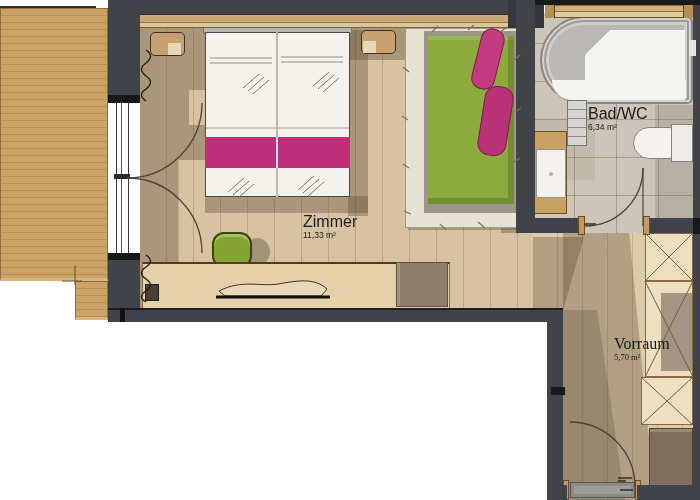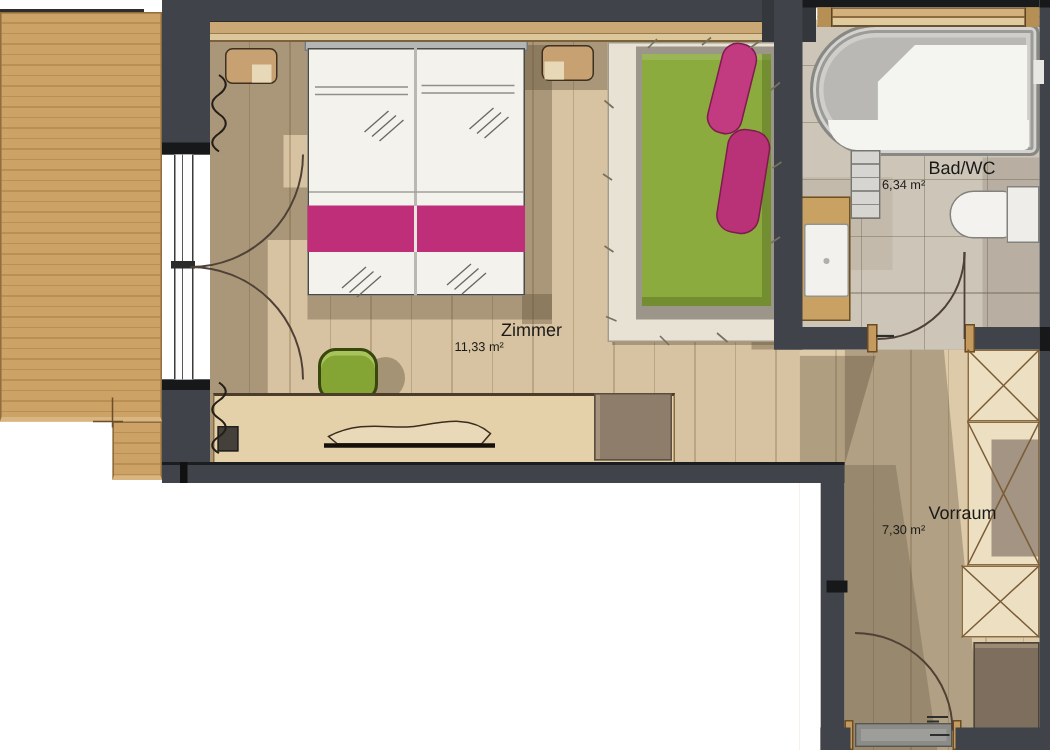--- a/index.html
+++ b/index.html
@@ -14,21 +14,21 @@
     background-image:repeating-linear-gradient(90deg,rgba(0,0,0,0) 0 24px,rgba(122,96,60,.26) 24px 25px);}
   .deck{background:#c89c63;
     background-image:repeating-linear-gradient(to bottom,#cda267 0 6px,#b98f52 6px 7px);
     border:1px solid #8f6d3f;}
   .tiles{background:#cdc5b8;
     background-image:
       repeating-linear-gradient(0deg,rgba(0,0,0,0) 0 37px,rgba(125,115,95,.5) 37px 38px),
       repeating-linear-gradient(90deg,rgba(0,0,0,0) 0 41px,rgba(125,115,95,.5) 41px 42px);}
   .shadow{background:rgba(92,74,50,.36);}
   .label{color:#1a1a18;line-height:1.05;white-space:nowrap;}
-  .label .nm{display:block;font-size:12px;margin-left:31px;}
+  .label .nm{display:block;font-size:16px;}
   .label .ar{display:block;font-size:8.5px;}
   svg.overlay{position:absolute;left:0;top:0;pointer-events:none;}
   .z1{z-index:1}.z2{z-index:2}.z3{z-index:3}.z4{z-index:4}.z5{z-index:5}.z6{z-index:6}
 </style>
 </head>
 <body>
 
 <div id="plan">
 
   <div class="z1" style="left:0;top:6px;width:96px;height:2px;background:#2e2d2b;"></div>
@@ -173,18 +173,18 @@
   </svg>
 
   <div class="label z6" style="left:303px;top:214px;">
     <span class="nm">Zimmer</span>
     <span class="ar">11,33 m²</span>
   </div>
   <div class="label z6" style="left:588px;top:106px;">
     <span class="nm">Bad/WC</span>
     <span class="ar">6,34 m²</span>
   </div>
-  <div class="label z6" style="left:588px;top:336px;">
+  <div class="label z6" style="left:614px;top:336px;font-family:Liberation Serif, serif;">
     <span class="nm">Vorraum</span>
-    <span class="ar">7,30 m²</span>
+    <span class="ar">5,70 m²</span>
   </div>
 
 </div>
 
 </body></html>

